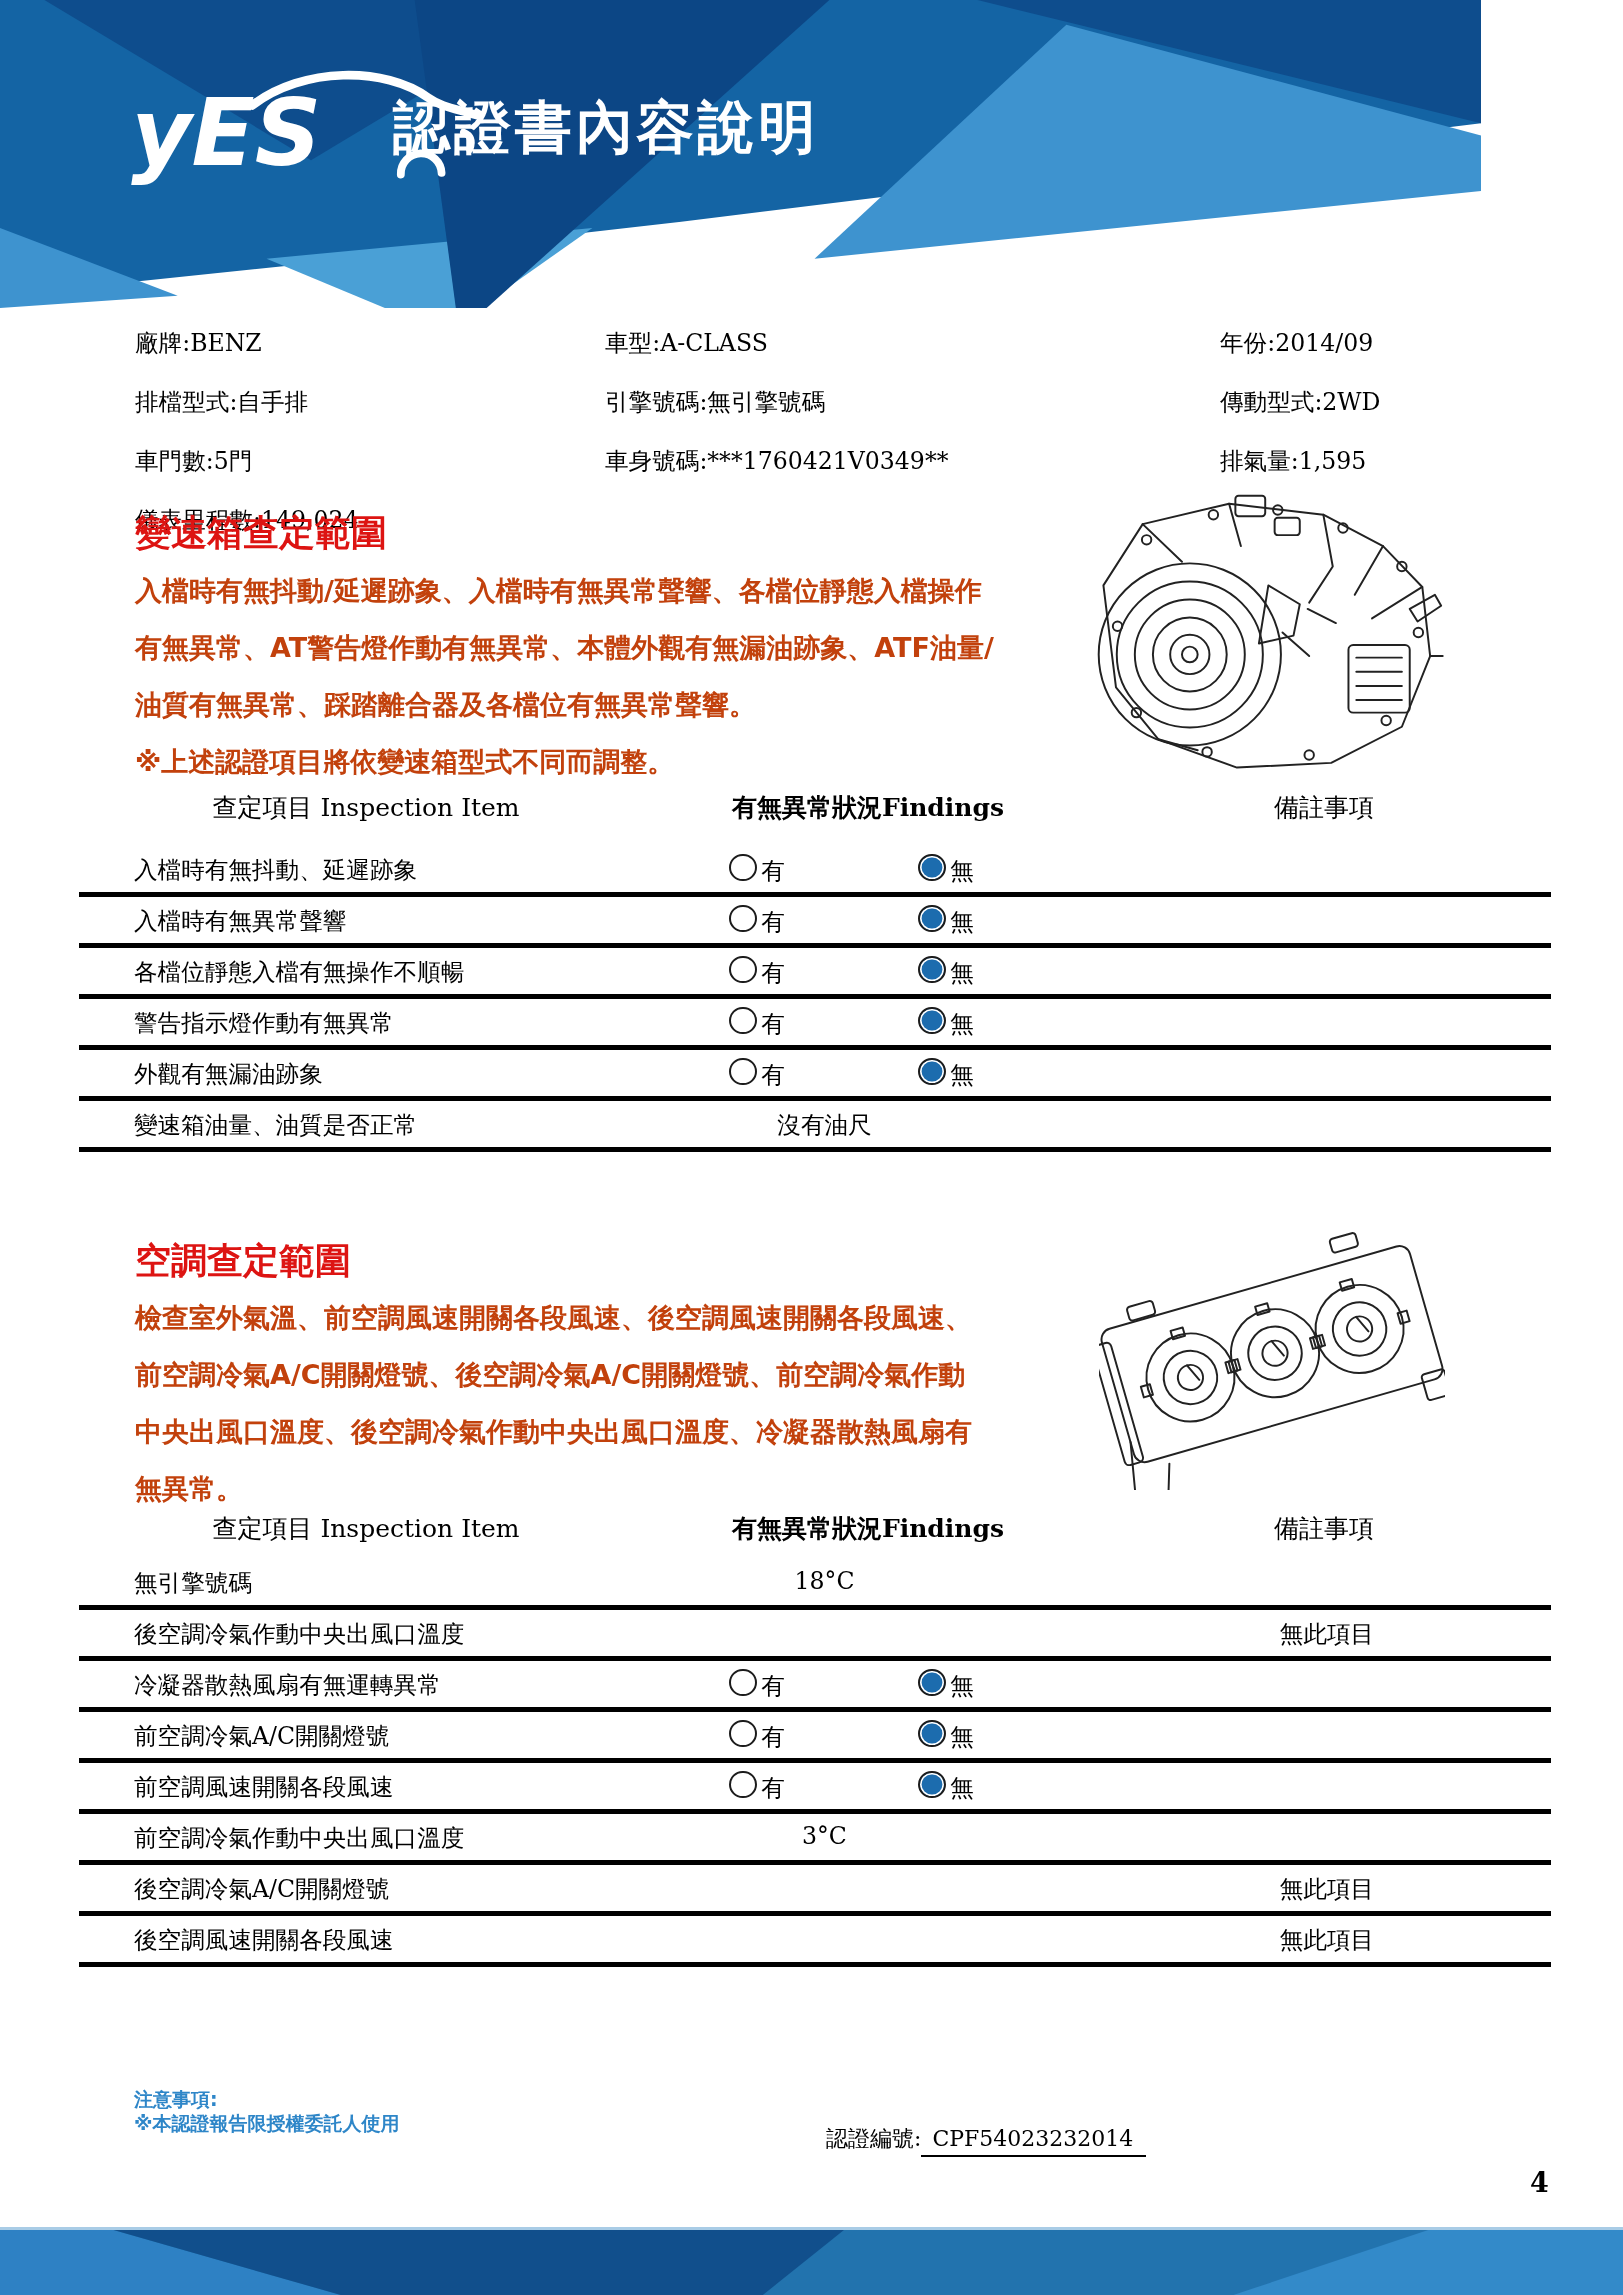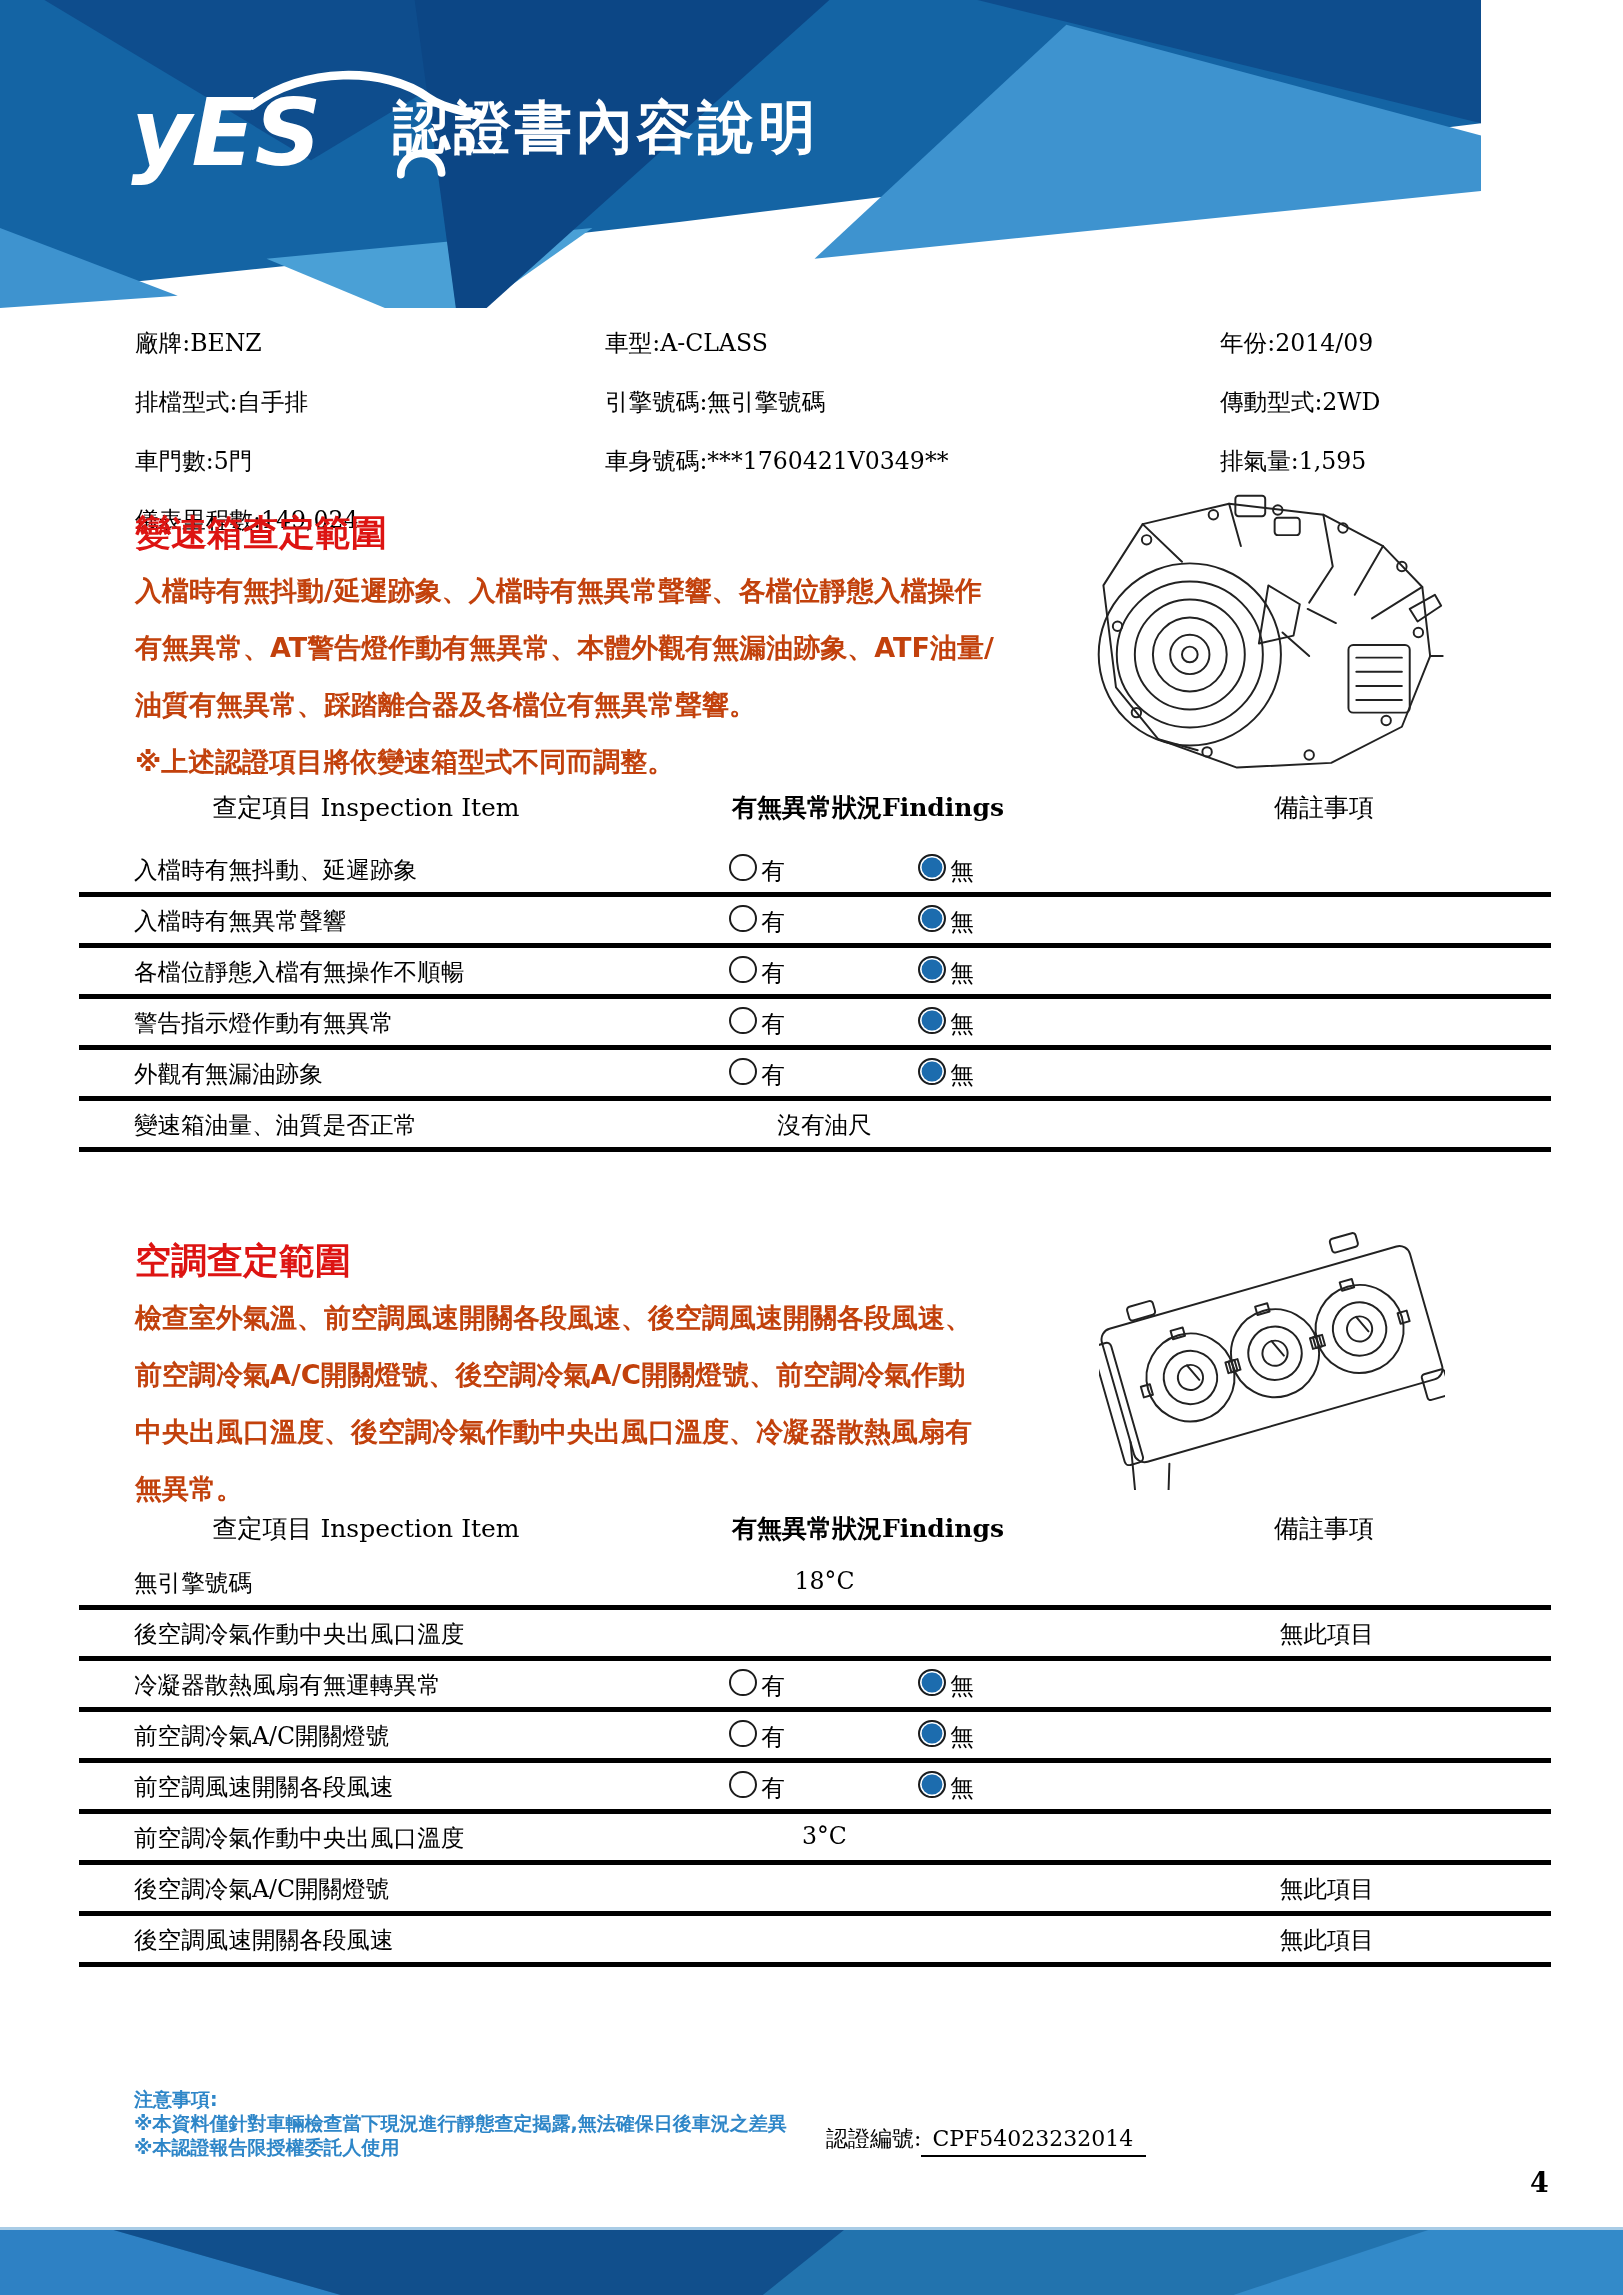--- a/index.html
+++ b/index.html
@@ -279,21 +279,20 @@
       <span class="remark">無此項目</span>
     </div>
     <div class="trow">
       <span class="item">後空調風速開關各段風速</span>
       <span class="remark">無此項目</span>
     </div>
   </div>
 
   <div class="notes">
     <div>注意事項:</div>
-    <div>※本資料僅針對車輛檢查當下現況進行靜態查定揭露,無法確保日後車況之差異</div>
     <div>※本認證報告限授權委託人使用</div>
   </div>
   <div class="cert">
     <span>認證編號:</span><span class="num">CPF54023232014</span>
   </div>
   <div class="pagenum">4</div>
 
   <div class="fband">
     <div class="shape fb-light-left"></div>
     <div class="shape fb-dark"></div>

